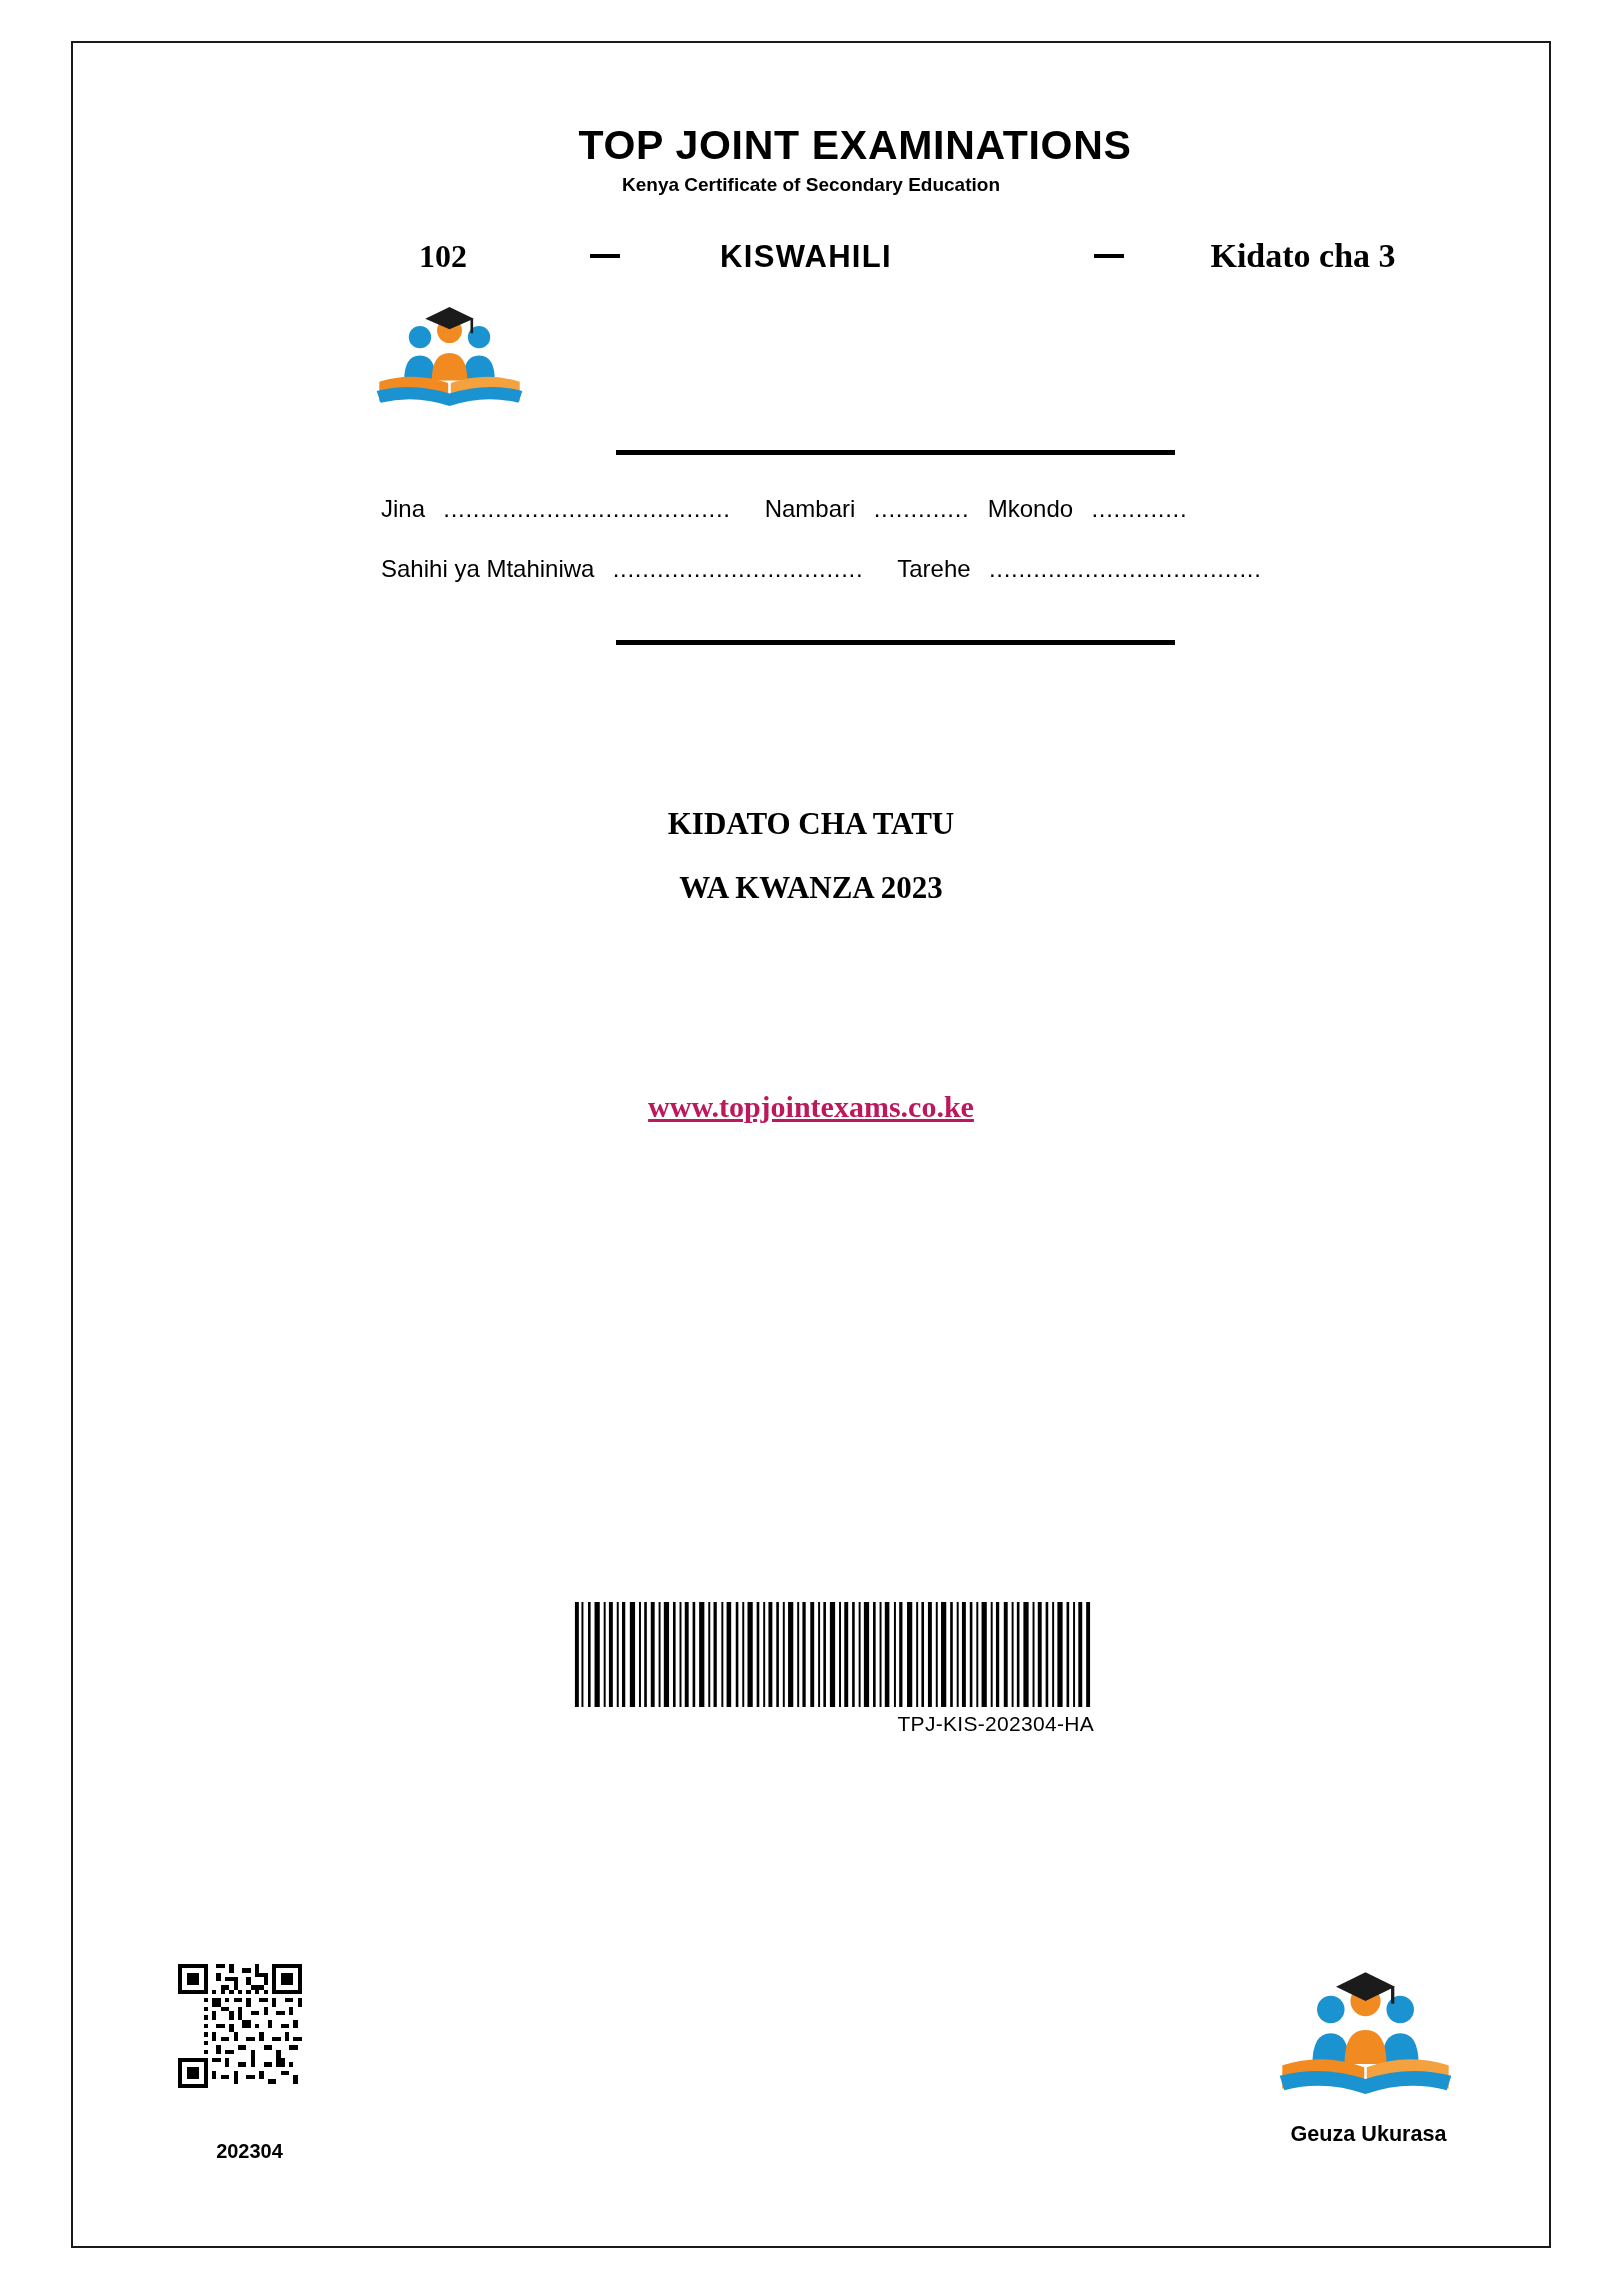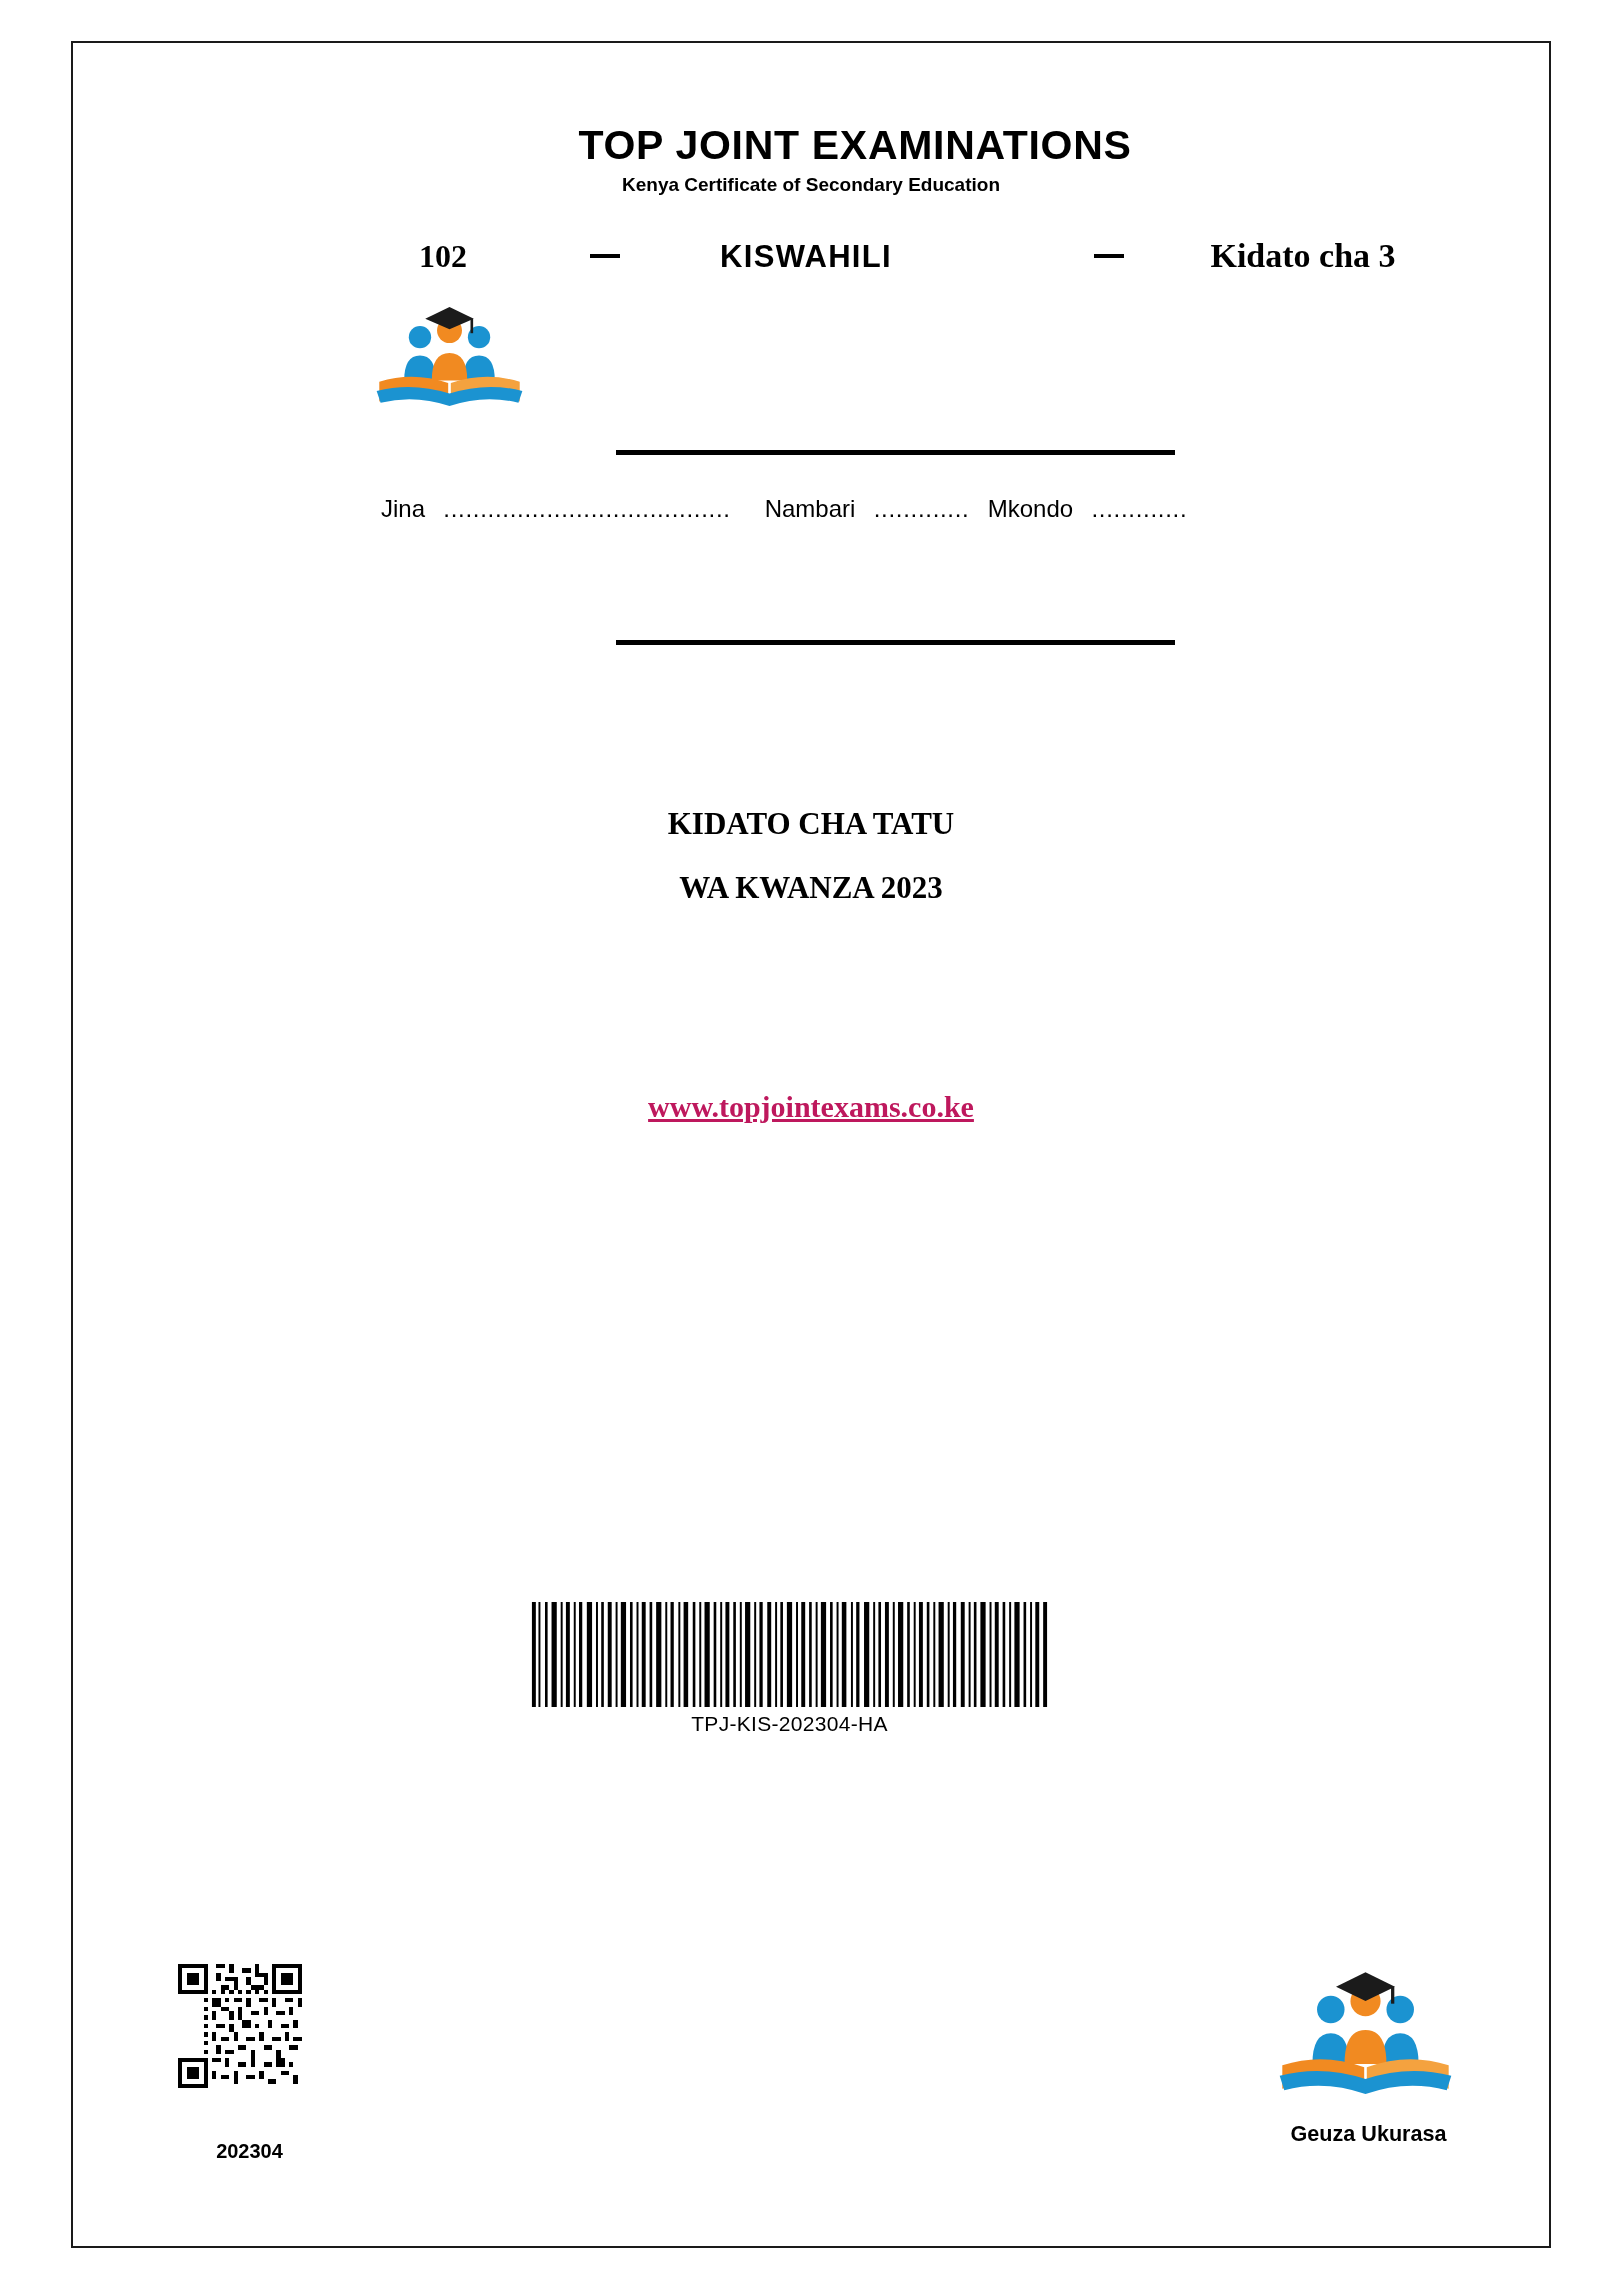--- a/index.html
+++ b/index.html
@@ -184,24 +184,24 @@
     font-family: "Liberation Serif", serif;
     font-weight: bold;
     font-size: 30px;
     color: #be185d;
     text-decoration: underline;
   }
 
   
   .barcode-wrap {
     position: absolute;
-    left: 455px;
+    left: 498px;
     top: 1559px;
     width: 523px;
-    text-align: center;
+    text-align: right;
   }
   .barcode {
     height: 105px;
     width: 523px;
     display: block;
   }
   .barcode-text {
     margin-top: 5.2px;
     font-family: "Liberation Sans", sans-serif;
     font-size: 21px;
@@ -283,20 +283,23 @@
         </g>
       </svg>
     </div>
 
     <div class="rule-top"></div>
 
     <div class="cand-line l1">
       <span>Jina</span><span class="gap-sm"></span><span class="dots">.......................................</span><span class="gap-md"></span><span>Nambari</span><span class="gap-sm"></span><span class="dots">.............</span><span class="gap-sm"></span><span>Mkondo</span><span class="gap-sm"></span><span class="dots">.............</span>
     </div>
 
+    <div class="cand-line l2">
+      <span>Sahihi ya Mtahiniwa</span><span class="gap-sm"></span><span class="dots">..................................</span><span class="gap-md"></span><span>Tarehe</span><span class="gap-sm"></span><span class="dots">.....................................</span>
+    </div>
 
     <div class="rule-bottom"></div>
 
     <div class="title-block">
       <div>KIDATO CHA TATU</div>
       <div>WA KWANZA 2023</div>
     </div>
 
     <div class="site-link">www.topjointexams.co.ke</div>
 

